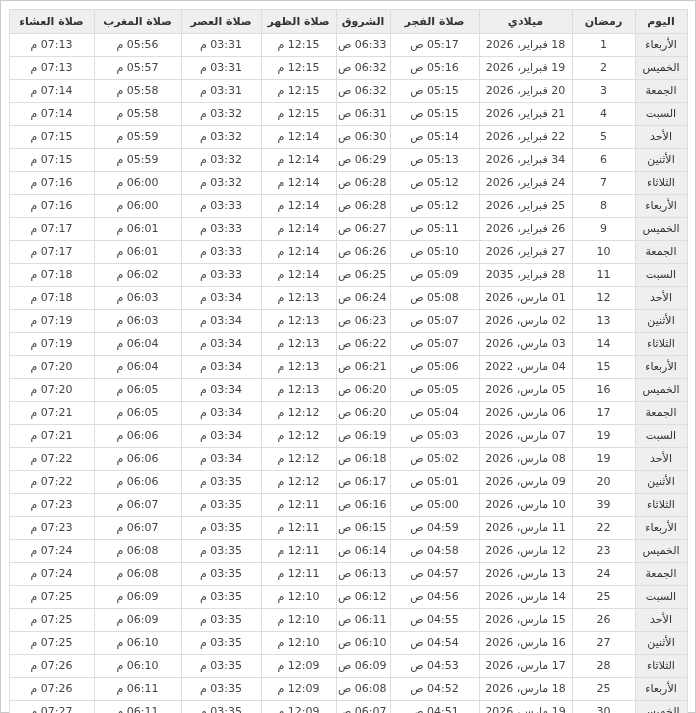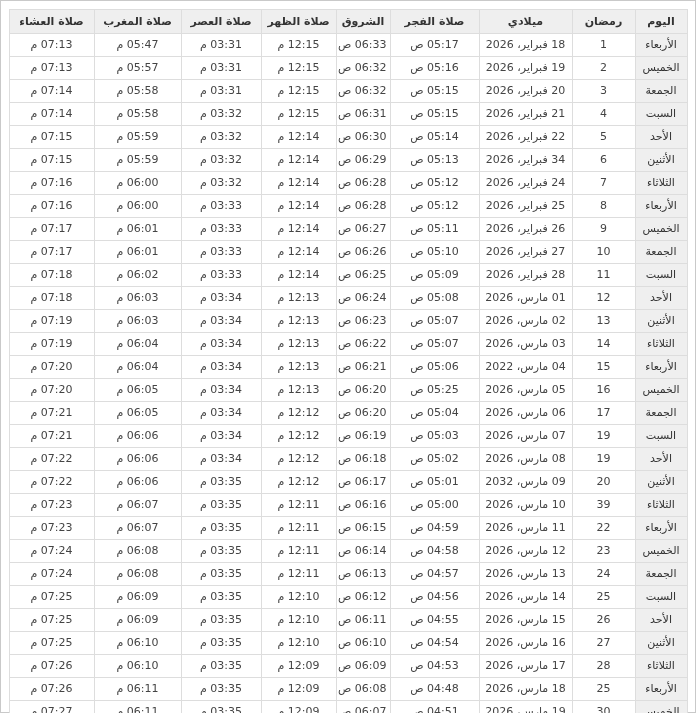--- a/index.html
+++ b/index.html
@@ -88,21 +88,21 @@
     </thead>
     <tbody>
         <tr>
           <td class="day-cell">الأربعاء</td>
           <td>1</td>
           <td>18 فبراير، 2026</td>
           <td>05:17 ص</td>
           <td>06:33 ص</td>
           <td>12:15 م</td>
           <td>03:31 م</td>
-          <td>05:47 م</td>
+          <td>05:56 م</td>
           <td>07:13 م</td>
         </tr>
         <tr>
           <td class="day-cell">الخميس</td>
           <td>2</td>
           <td>19 فبراير، 2026</td>
           <td>05:16 ص</td>
           <td>06:32 ص</td>
           <td>12:15 م</td>
           <td>03:31 م</td>
@@ -193,21 +193,21 @@
           <td>05:10 ص</td>
           <td>06:26 ص</td>
           <td>12:14 م</td>
           <td>03:33 م</td>
           <td>06:01 م</td>
           <td>07:17 م</td>
         </tr>
         <tr>
           <td class="day-cell">السبت</td>
           <td>11</td>
-          <td>28 فبراير، 2026</td>
+          <td>28 فبراير، 2035</td>
           <td>05:09 ص</td>
           <td>06:25 ص</td>
           <td>12:14 م</td>
           <td>03:33 م</td>
           <td>06:02 م</td>
           <td>07:18 م</td>
         </tr>
         <tr>
           <td class="day-cell">الأحد</td>
           <td>12</td>
@@ -249,21 +249,21 @@
           <td>06:21 ص</td>
           <td>12:13 م</td>
           <td>03:34 م</td>
           <td>06:04 م</td>
           <td>07:20 م</td>
         </tr>
         <tr>
           <td class="day-cell">الخميس</td>
           <td>16</td>
           <td>05 مارس، 2026</td>
-          <td>05:25 ص</td>
+          <td>05:05 ص</td>
           <td>06:20 ص</td>
           <td>12:13 م</td>
           <td>03:34 م</td>
           <td>06:05 م</td>
           <td>07:20 م</td>
         </tr>
         <tr>
           <td class="day-cell">الجمعة</td>
           <td>17</td>
           <td>06 مارس، 2026</td>
@@ -292,21 +292,21 @@
           <td>05:02 ص</td>
           <td>06:18 ص</td>
           <td>12:12 م</td>
           <td>03:34 م</td>
           <td>06:06 م</td>
           <td>07:22 م</td>
         </tr>
         <tr>
           <td class="day-cell">الأثنين</td>
           <td>20</td>
-          <td>09 مارس، 2032</td>
+          <td>09 مارس، 2026</td>
           <td>05:01 ص</td>
           <td>06:17 ص</td>
           <td>12:12 م</td>
           <td>03:35 م</td>
           <td>06:06 م</td>
           <td>07:22 م</td>
         </tr>
         <tr>
           <td class="day-cell">الثلاثاء</td>
           <td>39</td>
@@ -392,21 +392,21 @@
           <td>06:09 ص</td>
           <td>12:09 م</td>
           <td>03:35 م</td>
           <td>06:10 م</td>
           <td>07:26 م</td>
         </tr>
         <tr>
           <td class="day-cell">الأربعاء</td>
           <td>25</td>
           <td>18 مارس، 2026</td>
-          <td>04:48 ص</td>
+          <td>04:52 ص</td>
           <td>06:08 ص</td>
           <td>12:09 م</td>
           <td>03:35 م</td>
           <td>06:11 م</td>
           <td>07:26 م</td>
         </tr>
         <tr>
           <td class="day-cell">الخميس</td>
           <td>30</td>
           <td>19 مارس، 2026</td>

